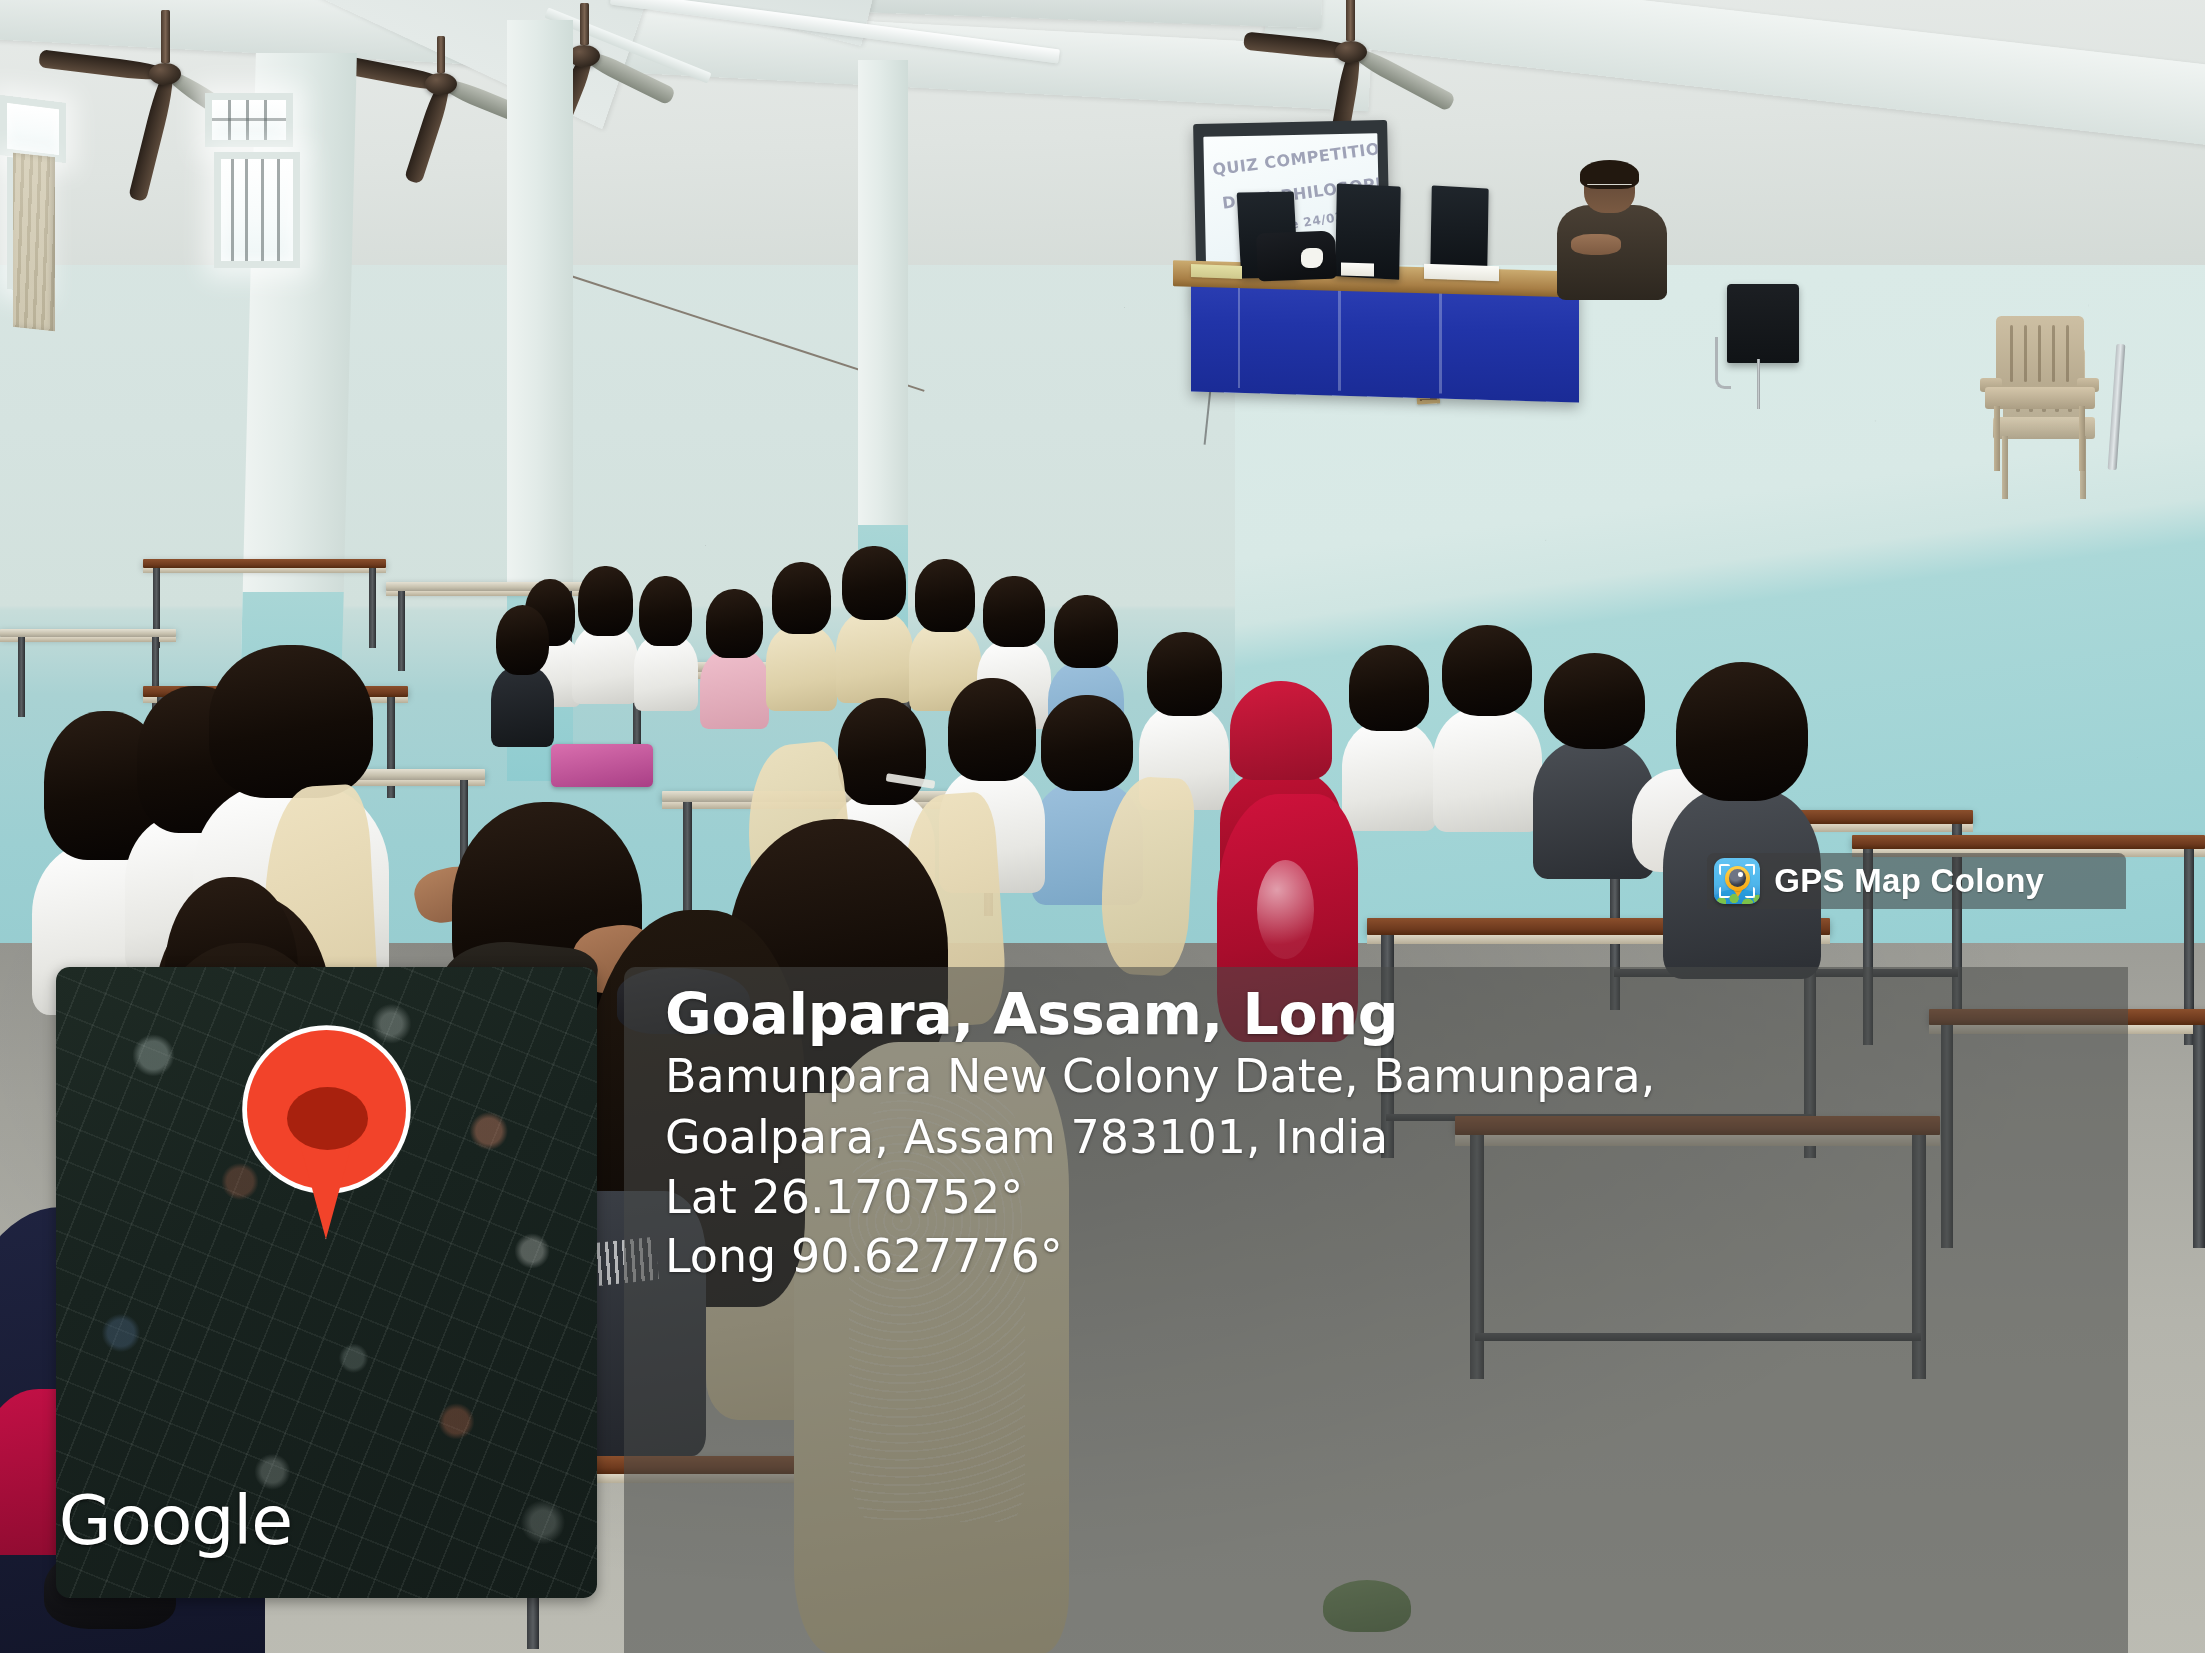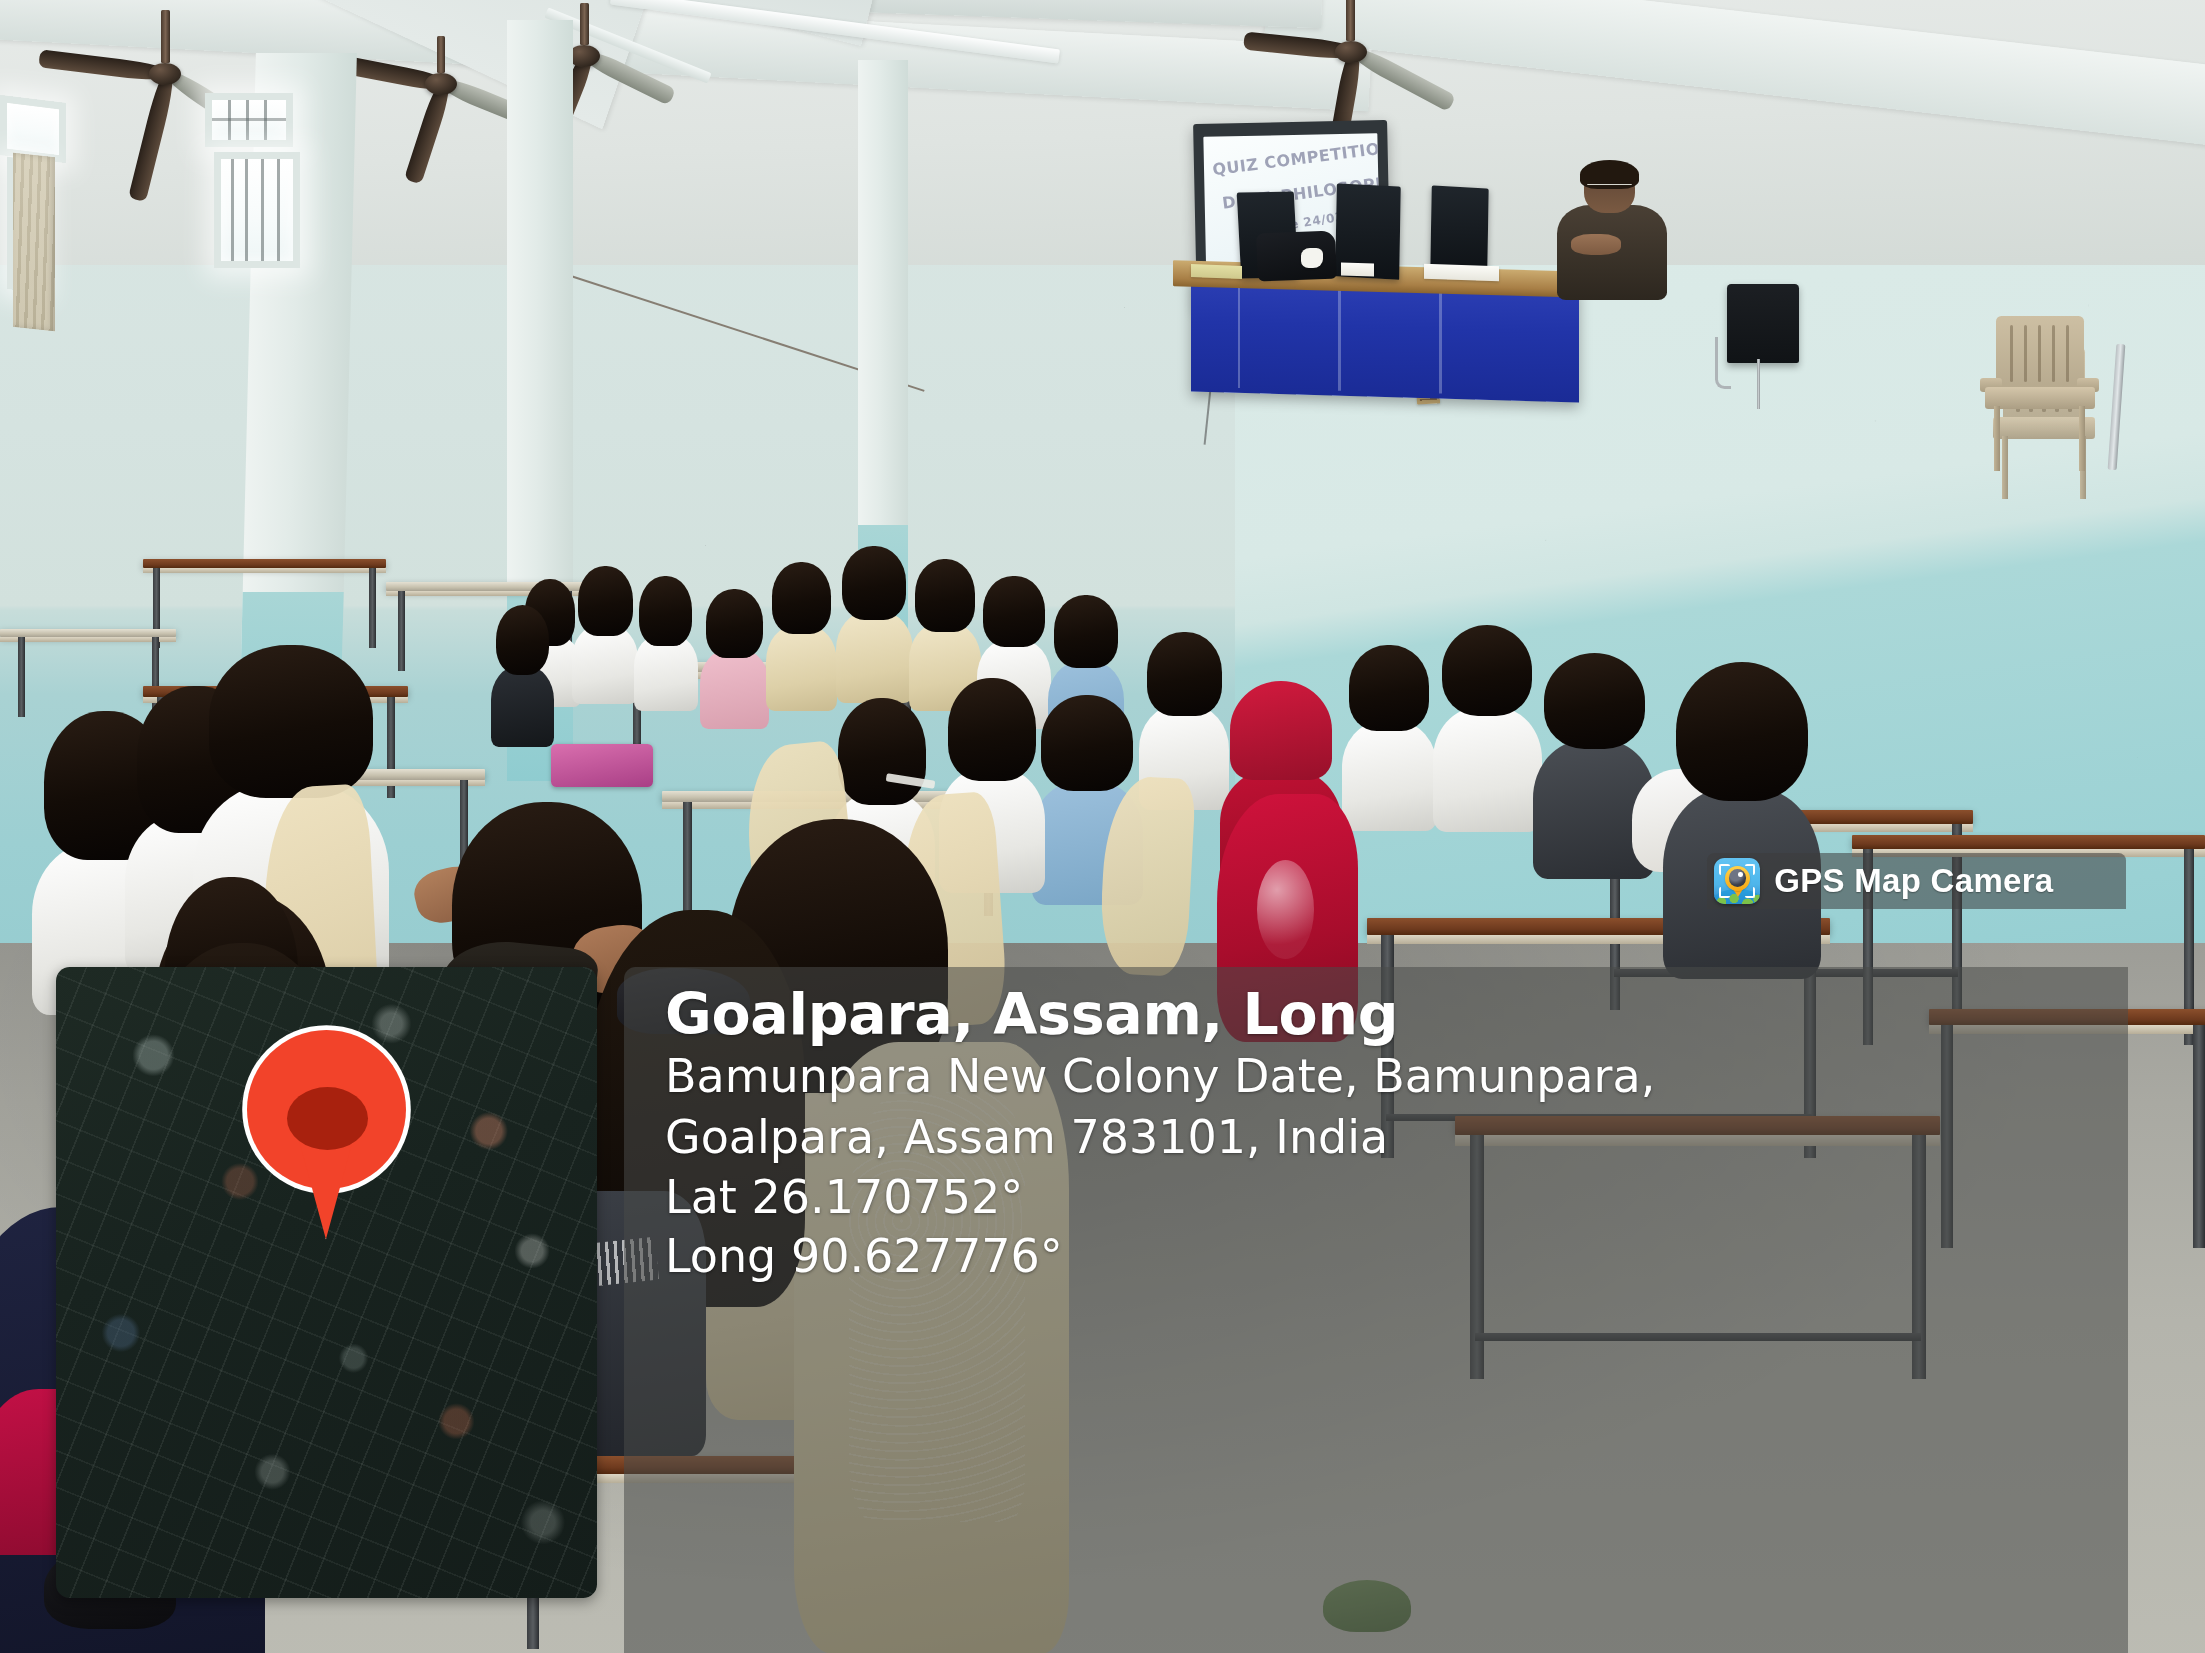--- a/index.html
+++ b/index.html
@@ -952,28 +952,29 @@
     <div class="app-icon">
       <div class="globe"></div>
       <div class="pointer"></div>
       <div class="ring"></div>
       <div class="lens"></div>
       <div class="br tl"></div>
       <div class="br tr"></div>
       <div class="br bl"></div>
       <div class="br br2"></div>
     </div>
-    <div class="app-name">GPS Map Camera</div>
+    <div class="app-name">GPS Map Colony</div>
   </div>
 
   <div class="gps-panel"></div>
 
   <div class="map-thumb">
     <div class="pin"></div>
     <div class="pin-dot"></div>
+    <div class="gwm">Google</div>
   </div>
 
   <div class="gps-text">
     <div class="title">Goalpara, Assam, Long</div>
     <div class="line addr1">Bamunpara New Colony Date, Bamunpara,</div>
     <div class="line addr2">Goalpara, Assam 783101, India</div>
     <div class="line lat">Lat 26.170752°</div>
     <div class="line lng">Long 90.627776°</div>
   </div>
 

